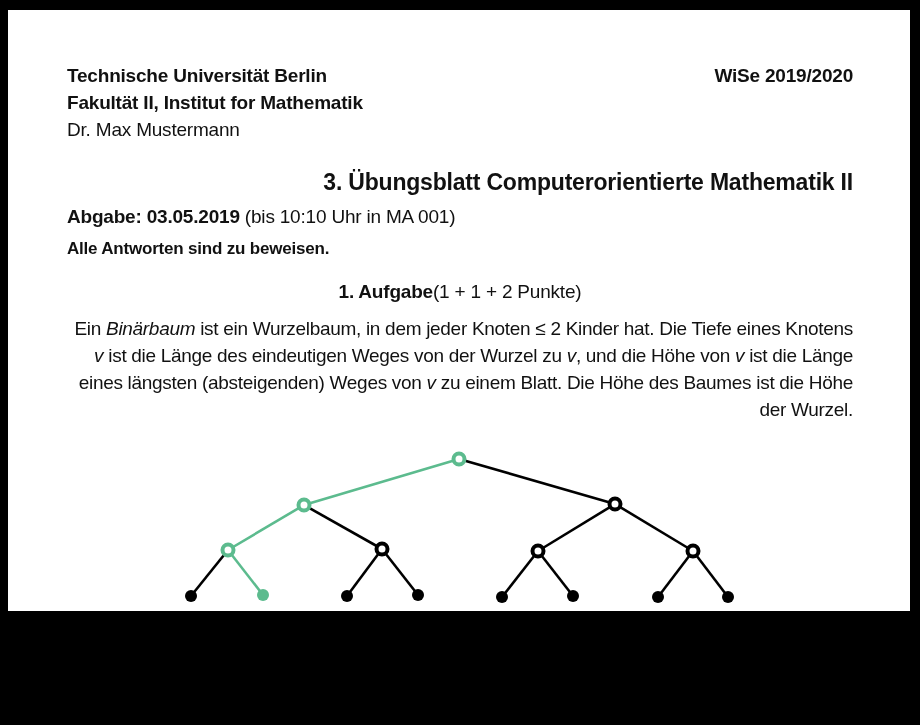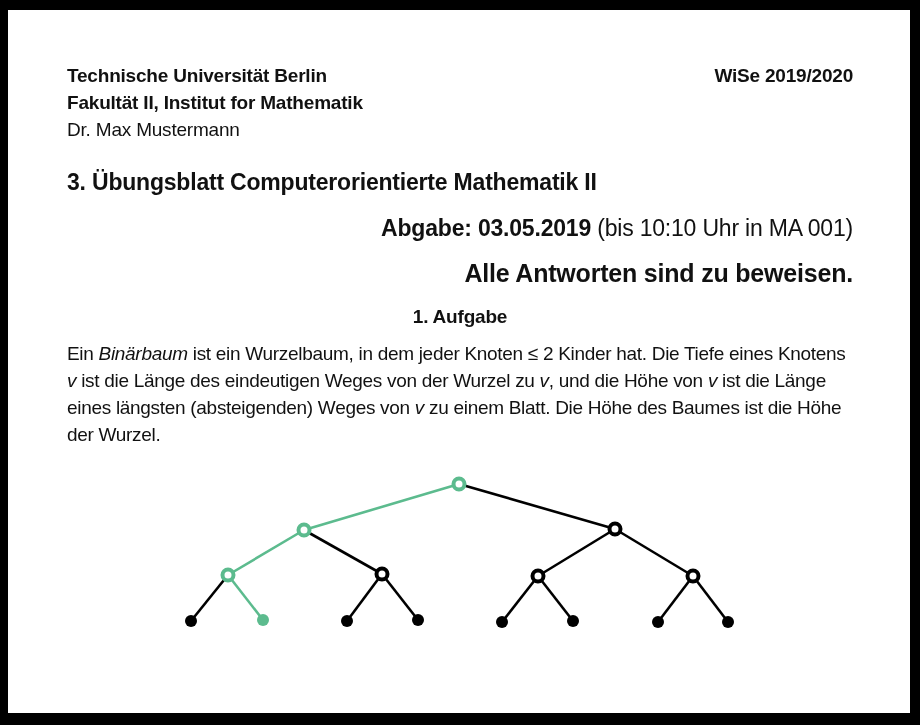--- a/index.html
+++ b/index.html
@@ -4,54 +4,54 @@
 <style>
   html,body { margin:0; padding:0; }
   body {
     width:920px; height:725px; position:relative;
     background:#000000; overflow:hidden;
     font-family:"Liberation Sans", sans-serif;
     color:#111111;
     -webkit-font-smoothing:antialiased;
   }
   .page {
-    position:absolute; left:8px; top:10px; width:902px; height:703px;
+    position:absolute; left:8px; top:10px; width:902px; height:601px;
     background:#ffffff;
   }
   .content {
     box-sizing:border-box; width:100%; height:100%;
     padding:52px 57px 0 59px;
   }
   .b { font-weight:700; }
   .i { font-style:italic; }
   .header-row {
     display:flex; justify-content:space-between;
     font-size:19px; line-height:27px; letter-spacing:-0.2px;
   }
   .header-right { }
   .title {
-    margin-top:24px; text-align:left;
+    margin-top:24px; text-align:right;
     font-size:23px; line-height:30px; font-weight:700; letter-spacing:-0.2px;
   }
   .deadline {
-    margin-top:18px; text-align:right;
-    font-size:23px; line-height:27px; letter-spacing:-0.2px;
+    margin-top:6px; text-align:left;
+    font-size:19px; line-height:27px; letter-spacing:-0.2px;
   }
   .proof-note {
-    margin-top:18px; text-align:right;
-    font-size:25px; line-height:27px; font-weight:700; letter-spacing:-0.2px;
+    margin-top:5px; text-align:left;
+    font-size:17px; line-height:27px; font-weight:700; letter-spacing:-0.2px;
   }
   .task-row {
     margin-top:16px; display:flex; justify-content:center;
     font-size:19px; line-height:27px; letter-spacing:-0.2px;
   }
   .task-heading { font-weight:700; }
   .task-body {
     margin-top:10px; max-width:792px;
-    font-size:19px; line-height:27px; letter-spacing:-0.3px;
+    font-size:19px; line-height:27px; letter-spacing:-0.3px;text-align:right;
   }
   .tree-figure {
     display:block; margin:16px 0 0 83px;
   }
 </style>
 </head>
 <body>
 
 <div class="page">
   <div class="content">
@@ -68,20 +68,21 @@
     </div>
 
     <div class="title">3. Übungsblatt Computerorientierte Mathematik II</div>
 
     <div class="deadline"><span class="b">Abgabe: 03.05.2019</span><span> (bis 10:10 Uhr in MA 001)</span></div>
 
     <div class="proof-note">Alle Antworten sind zu beweisen.</div>
 
     <div class="task-row">
       <div class="task-heading">1. Aufgabe</div>
+      <div class="task-points">(1 + 1 + 2 Punkte)</div>
     </div>
 
     <div class="task-body"><span>Ein </span><span class="i">Binärbaum</span><span> ist ein Wurzelbaum, in dem jeder Knoten ≤ 2 Kinder hat. Die Tiefe eines Knotens </span><span class="i">v</span><span> ist die Länge des eindeutigen Weges von der Wurzel zu </span><span class="i">v</span><span>, und die Höhe von </span><span class="i">v</span><span> ist die Länge eines längsten (absteigenden) Weges von </span><span class="i">v</span><span> zu einem Blatt. Die Höhe des Baumes ist die Höhe der Wurzel.</span></div>
 
     <svg class="tree-figure" width="620" height="180" viewBox="0 0 620 180">
         <line x1="309" y1="20" x2="154" y2="66" stroke="#5cbb8e" stroke-width="2.6"></line>
         <line x1="309" y1="20" x2="465" y2="65" stroke="#000000" stroke-width="2.6"></line>
         <line x1="154" y1="66" x2="78" y2="111" stroke="#5cbb8e" stroke-width="2.6"></line>
         <line x1="154" y1="66" x2="232" y2="110" stroke="#000000" stroke-width="2.6"></line>
         <line x1="465" y1="65" x2="388" y2="112" stroke="#000000" stroke-width="2.6"></line>

